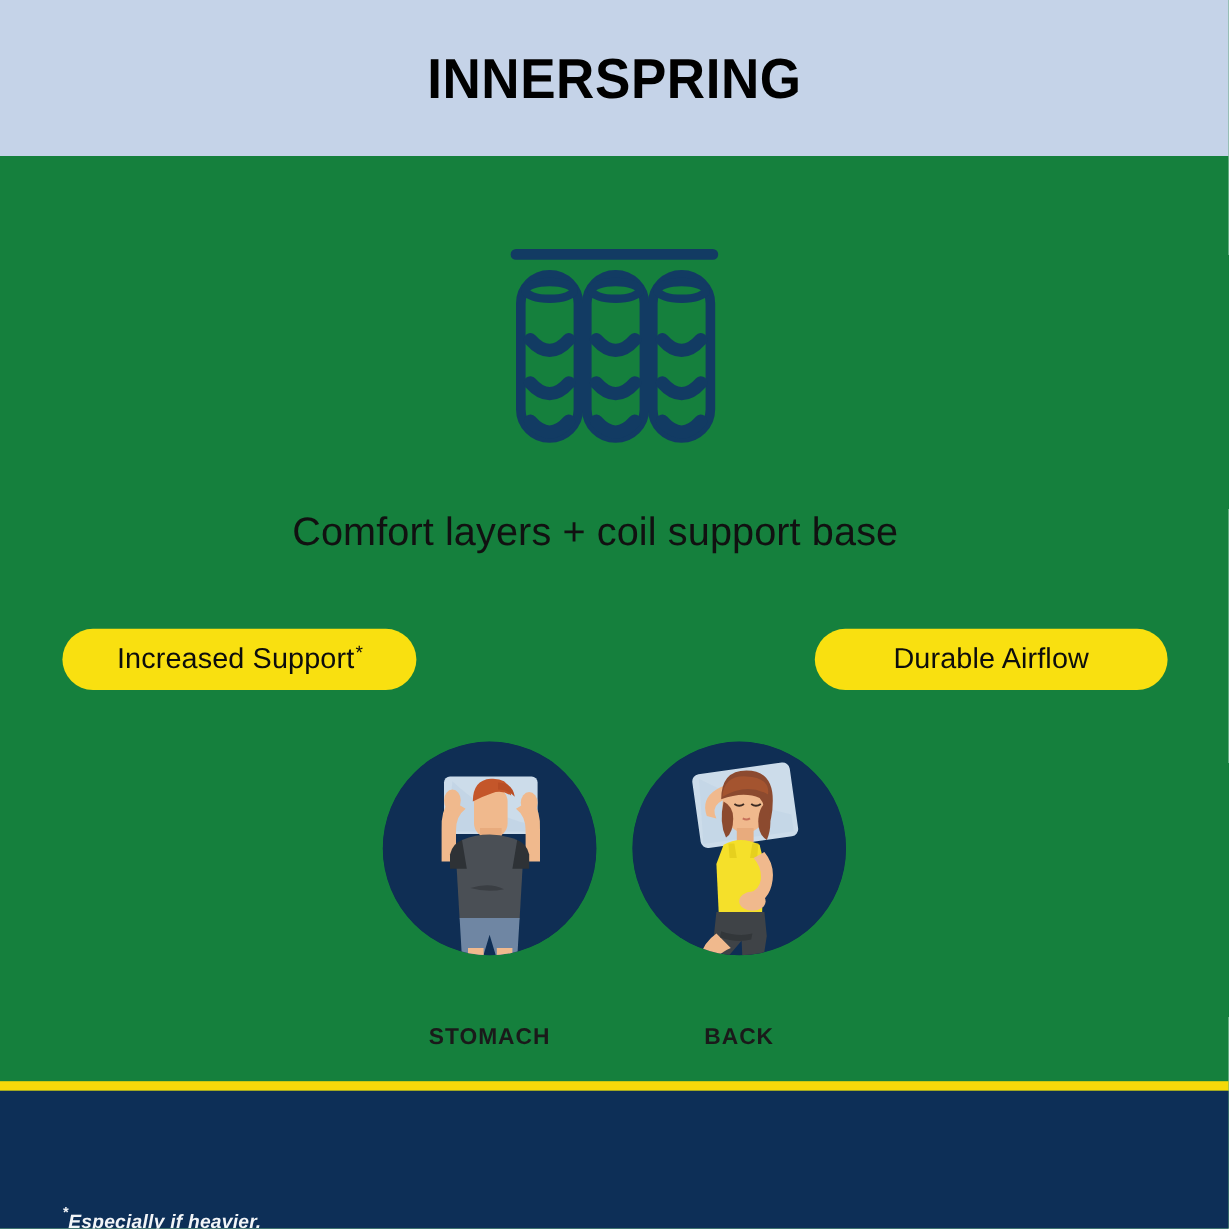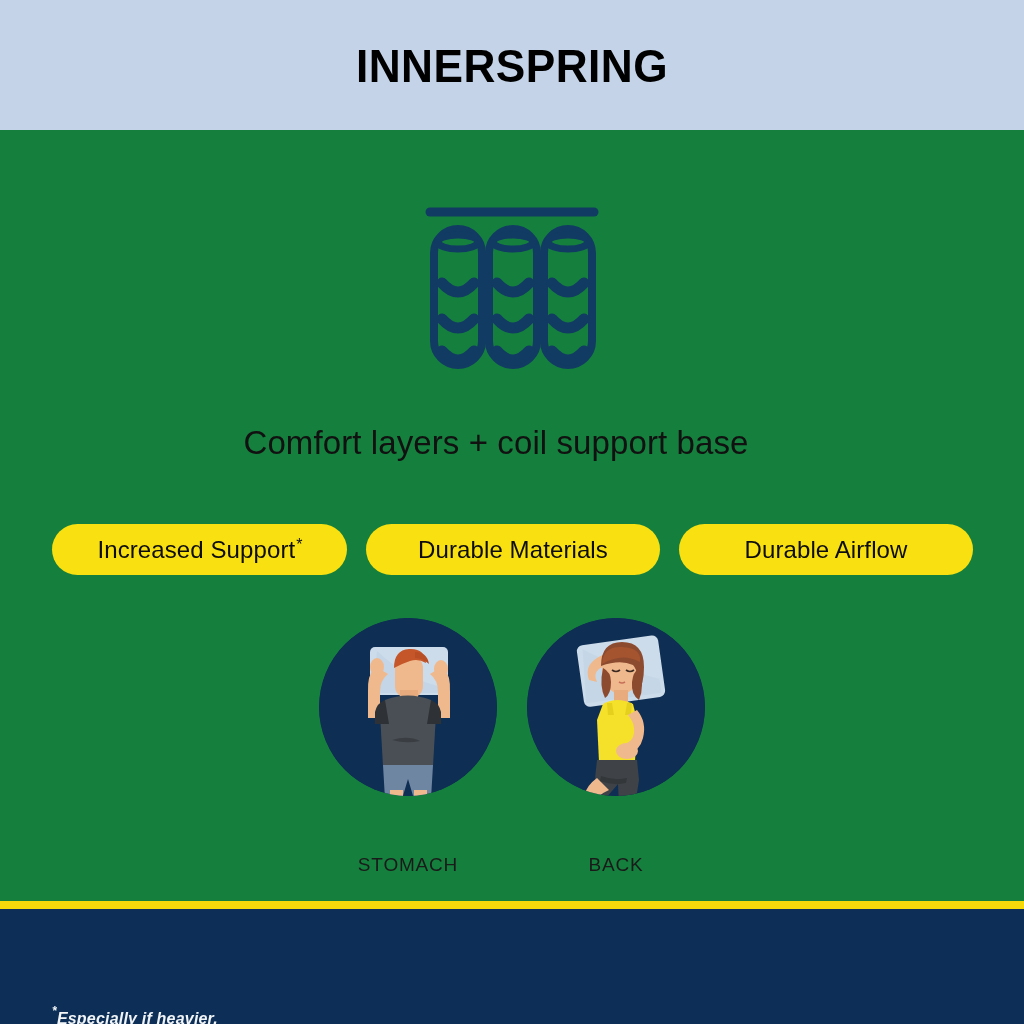--- a/index.html
+++ b/index.html
@@ -123,21 +123,21 @@
     height: 178px;
     border-radius: 50%;
     background: #0f2e54;
     overflow: hidden;
     position: relative;
   }
   .sleeper-label {
     margin-top: 58px;
     text-align: center;
     font-size: 19px;
-    font-weight: 400;
+    font-weight: 700;
     color: #1a1a1a;
     letter-spacing: 0.8px;
   }
 
   
   #footer-stripe {
     position: absolute;
     left: 0;
     top: 901px;
     width: 1024px;
@@ -218,23 +218,20 @@
     </svg>
   </div>
 
   <div id="subtitle">Comfort layers + coil support base</div>
 
   <div id="pill-row">
     <div class="pill pill-1">
       <span>Increased Support</span>
         <span class="pill-asterisk">*</span>
     </div>
-    <div class="pill pill-2">
-      <span>Durable Materials</span>
-    </div>
     <div class="pill pill-3">
       <span>Durable Airflow</span>
     </div>
   </div>
 
   <div id="sleepers">
 
     <div class="sleeper sleeper-left">
       <div class="sleeper-circle">
         <svg viewBox="0 0 178 178" width="178" height="178" aria-hidden="true">

